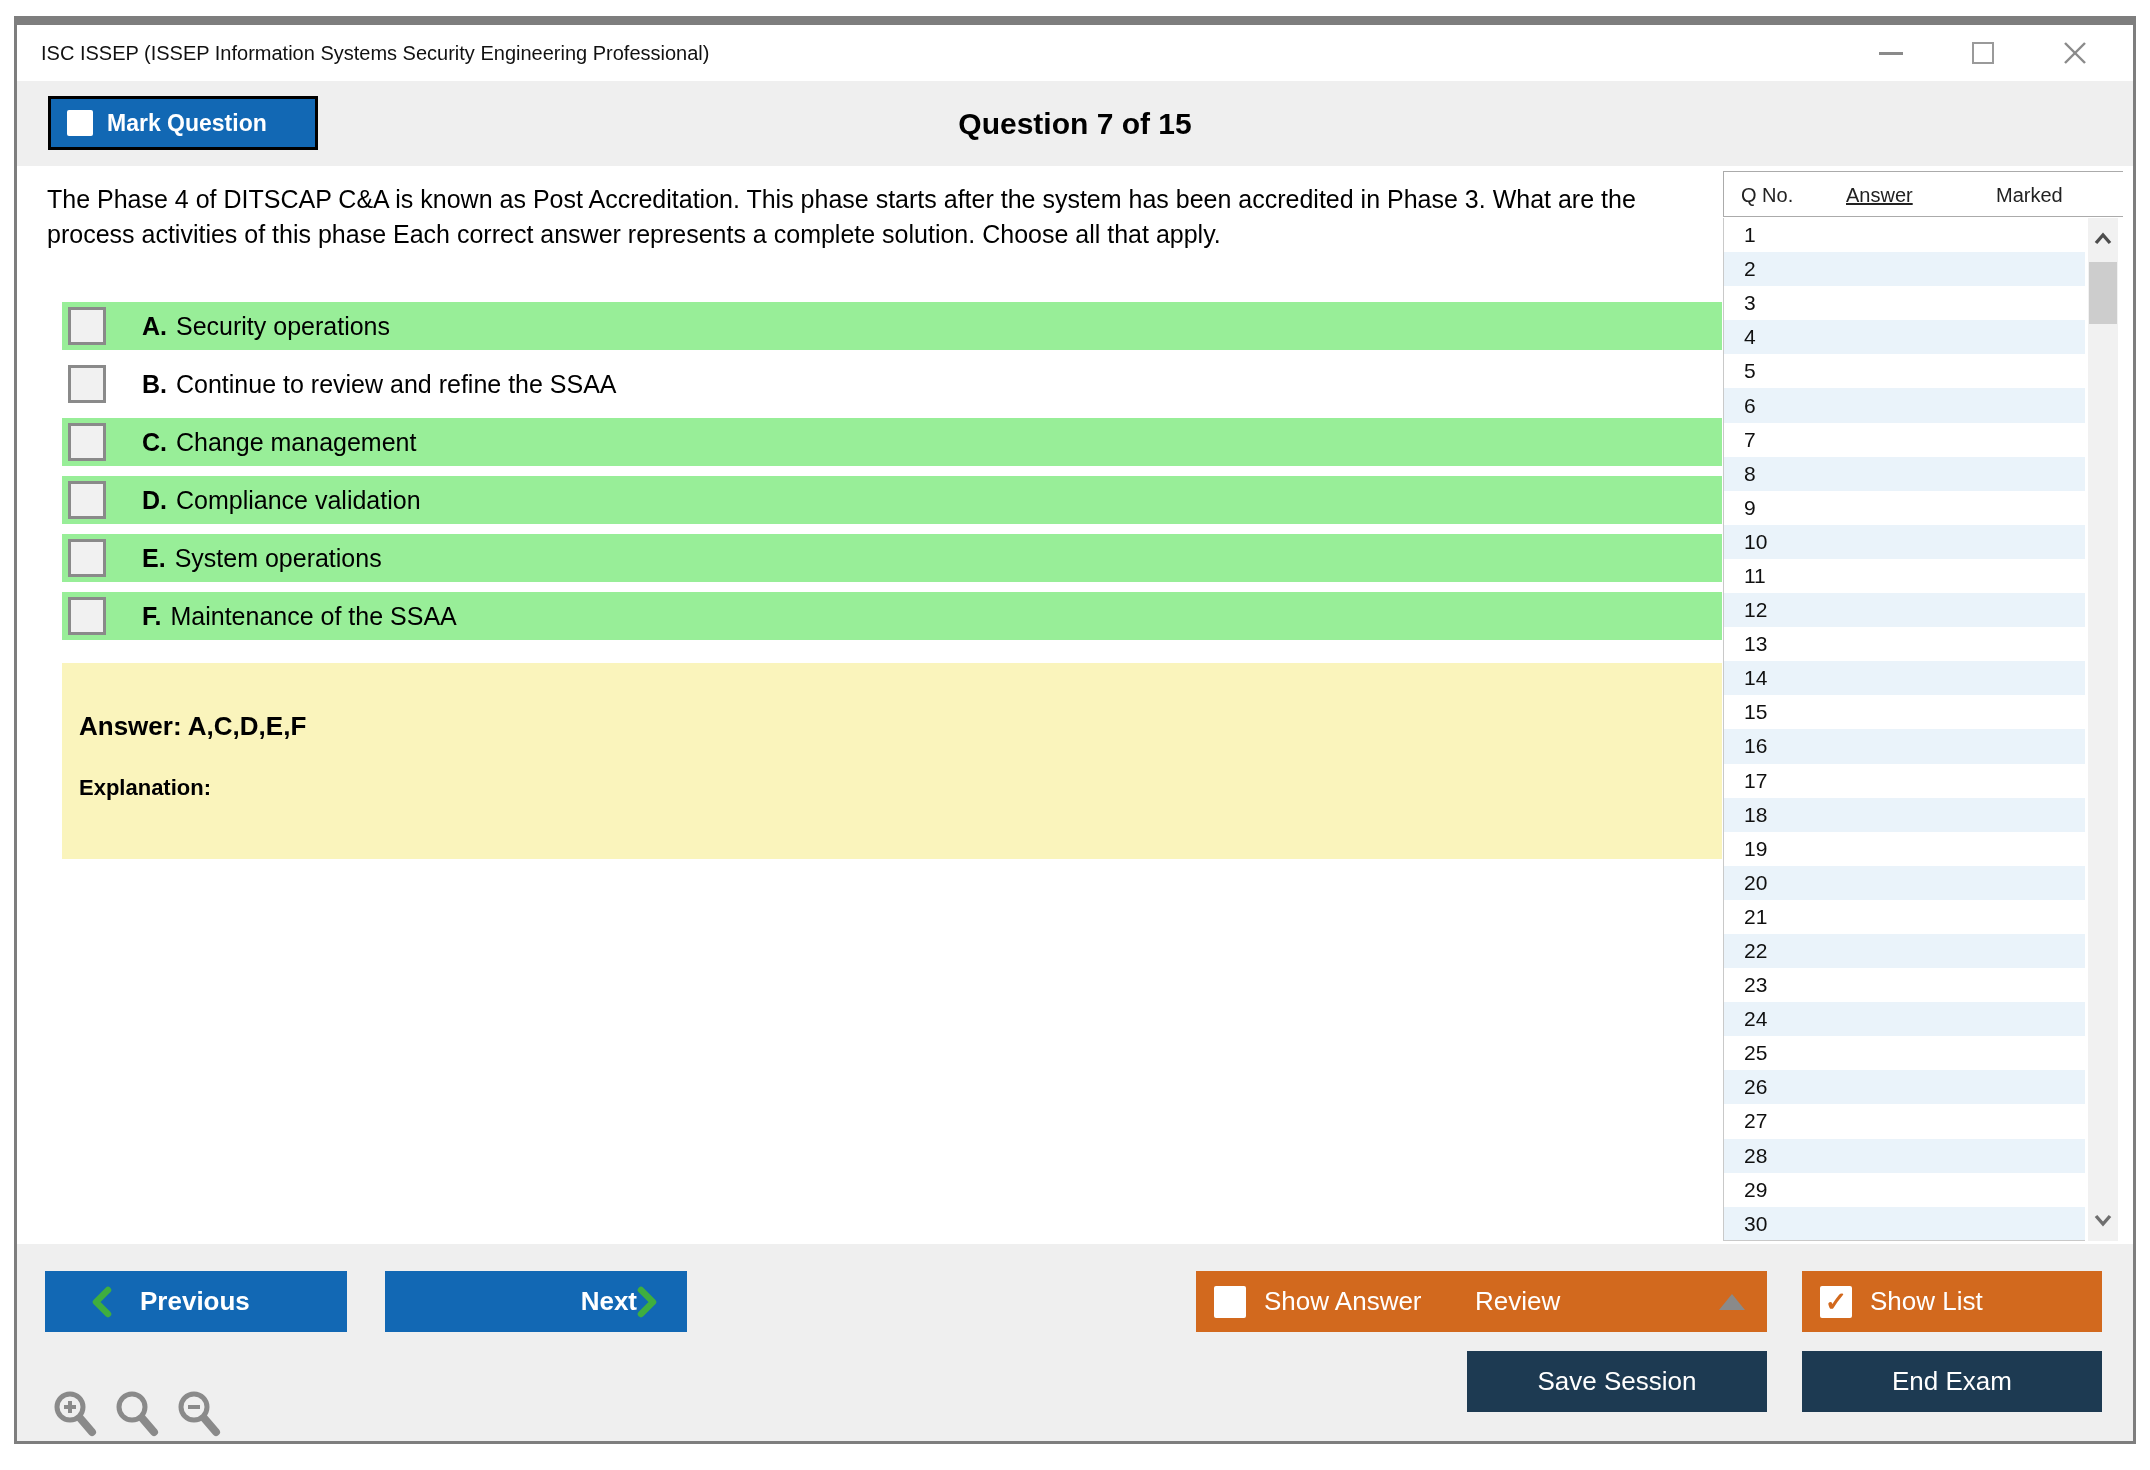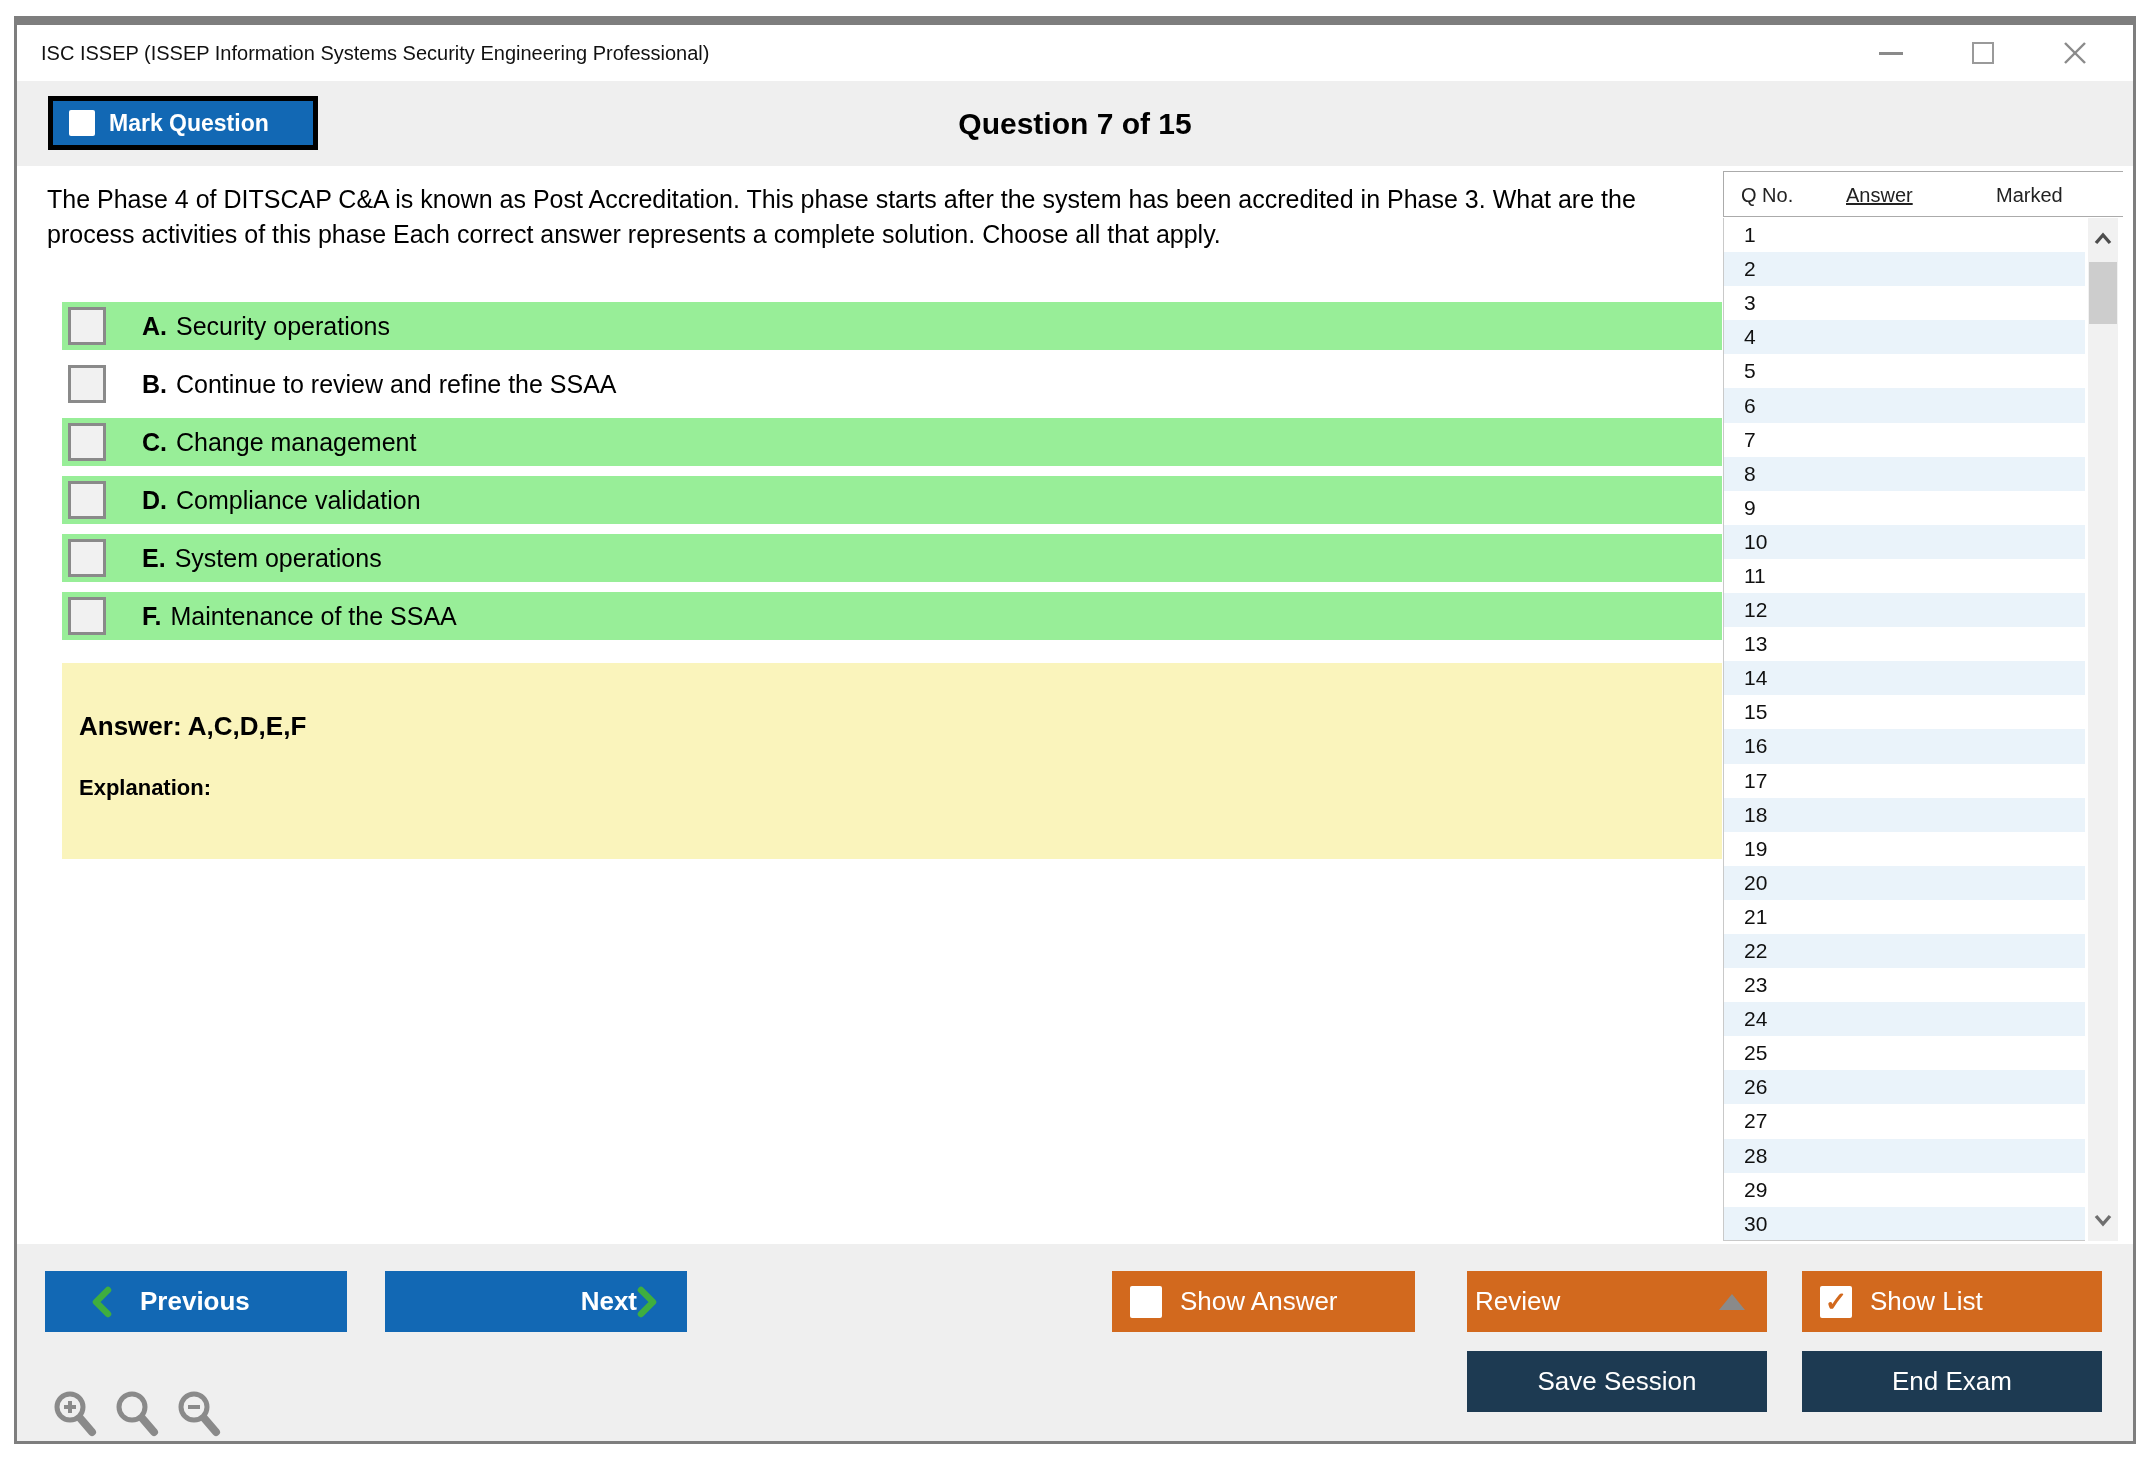--- a/index.html
+++ b/index.html
@@ -12,21 +12,21 @@
               display:flex; align-items:center; padding:0 44px 0 24px; }
   .title { font-size:20px; color:#111; flex:1 1 auto; }
   .winctrl { display:flex; align-items:center; gap:64px; }
   .ctrl { width:28px; height:28px; display:flex; align-items:center; justify-content:center; cursor:default; }
   .min-glyph { width:24px; height:0; border-top:3px solid #8a8a8a; }
   .max-glyph { width:22px; height:22px; border:2px solid #9a9a9a; }
   
   .headerstrip { position:absolute; left:0; top:56px; width:2116px; height:85px; background:#efefef; }
   .mark-btn { position:absolute; left:31px; top:15px; width:270px; height:54px; background:var(--blue);
               display:flex; align-items:center; gap:14px; padding-left:16px; cursor:pointer;
-              border:5px solid #000000; }
+              border:3px solid #000000; }
   .mark-btn .cb { width:26px; height:26px; background:#fff; border-radius:2px; }
   .mark-btn .lbl { color:#fff; font-size:23px; font-weight:700; }
   .qcounter { position:absolute; left:0; top:0; width:2116px; height:85px; text-align:center;
               line-height:85px; font-size:30px; font-weight:700; color:#000; }
   
   .main { position:absolute; left:0; top:141px; width:2116px; height:1078px; background:#fff; }
   .qtext { position:absolute; left:30px; top:16px; width:1672px; font-size:25px; line-height:35px; color:#000; }
   .options { position:absolute; left:45px; top:136px; width:1660px; }
   .opt { height:48px; margin-bottom:10px; display:flex; align-items:center; background:#fff; }
   .opt.hl { background:var(--green); }
@@ -54,21 +54,21 @@
                      justify-content:center; cursor:pointer; }
   .sb-up { top:2px; } .sb-down { bottom:2px; }
   .sb-thumb { position:absolute; left:1px; top:44px; width:28px; height:62px; background:#cdcdcd; cursor:pointer; }
   
   .footer { position:absolute; left:0; top:1219px; width:2116px; height:197px; background:#efefef; }
   .btn { position:absolute; height:61px; display:flex; align-items:center; cursor:pointer; color:#fff; }
   .btn-prev { left:28px;  top:27px; width:302px; background:var(--blue); padding-left:45px; gap:28px; }
   .btn-next { left:368px; top:27px; width:302px; background:var(--blue); justify-content:flex-end; padding-right:28px; }
   .btn-prev .t, .btn-next .t { font-size:26px; font-weight:700; }
   .btn-orange { background:var(--orange); }
-  .btn-showanswer { left:1095px; top:27px; width:303px; padding-left:18px; gap:18px; }
+  .btn-showanswer { left:1179px; top:27px; width:303px; padding-left:18px; gap:18px; }
   .btn-review     { left:1450px; top:27px; width:300px; padding-left:8px; }
   .btn-showlist   { left:1785px; top:27px; width:300px; padding-left:18px; gap:18px; }
   .btn-orange .t { font-size:26px; font-weight:500; }
   .btn .cb2 { width:32px; height:32px; background:#fff; border-radius:2px; display:flex; align-items:center;
               justify-content:center; font-size:27px; font-weight:700; color:var(--orange); }
   .tri-up { margin-left:auto; margin-right:22px; width:0; height:0;
             border-left:13px solid transparent; border-right:13px solid transparent;
             border-bottom:16px solid #8a8a8a; }
   .btn-navy { background:var(--navy); justify-content:center; }
   .btn-save { left:1450px; top:107px; width:300px; }

